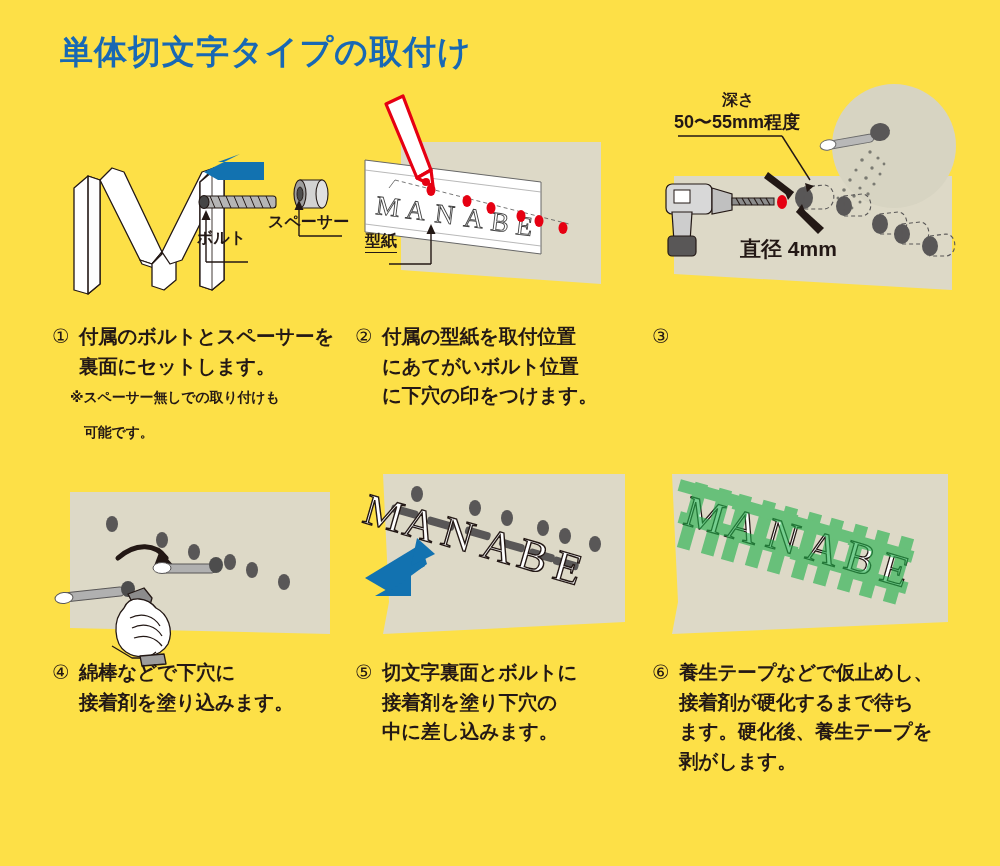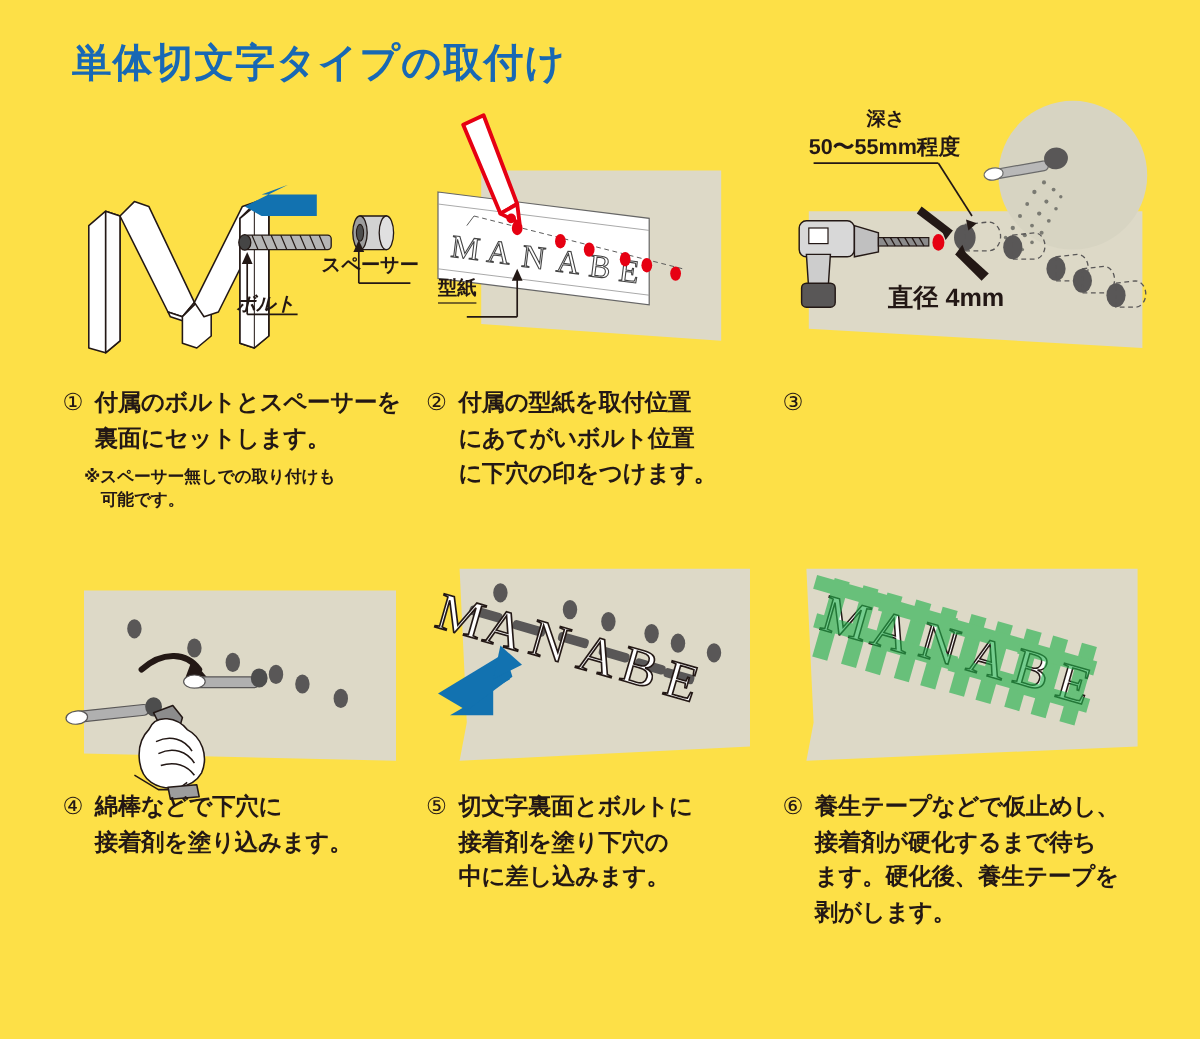--- a/index.html
+++ b/index.html
@@ -145,33 +145,33 @@
         <g stroke="#231815" stroke-width="1.4" fill="none">
           <path d="M154,178 L154,132"></path>
           <path d="M154,178 L196,178"></path>
           <path d="M247,152 L247,122"></path>
           <path d="M247,152 L290,152"></path>
         </g>
         <path d="M154,126 l-4.5,10 l9,0 Z" fill="#231815"></path>
         <path d="M247,116 l-4.5,10 l9,0 Z" fill="#231815"></path>
       </svg>
 
-      <div class="label-txt" style="left:145px; top:160px;font-style:italic;">ボルト</div>
+      <div class="label-txt" style="left:145px; top:144px;">ボルト</div>
       <div class="label-txt" style="left:216px; top:128px;">スペーサー</div>
     </div>
 
     <div class="caption" style="top:16px;">
       <span class="num">①</span>
       <span class="body">
         <span>付属のボルトとスペーサーを</span><br>
         <span>裏面にセットします。</span>
       </span>
       <div class="note">
         <span>※スペーサー無しでの取り付けも</span><br>
-        <span style="padding-left:14px; display:inline-block;">可能です。</span>
+        <span style="padding-left:14px; display:inline-block;margin-top:16px;">可能です。</span>
       </div>
     </div>
   </div>
 
   <div class="panel c2 r1">
     <div class="art">
       <svg width="300" height="222" viewBox="0 0 300 222">
 
         <path d="M46,58 L246,58 L246,200 L46,186 Z" fill="#ddd9c7"></path>
 

